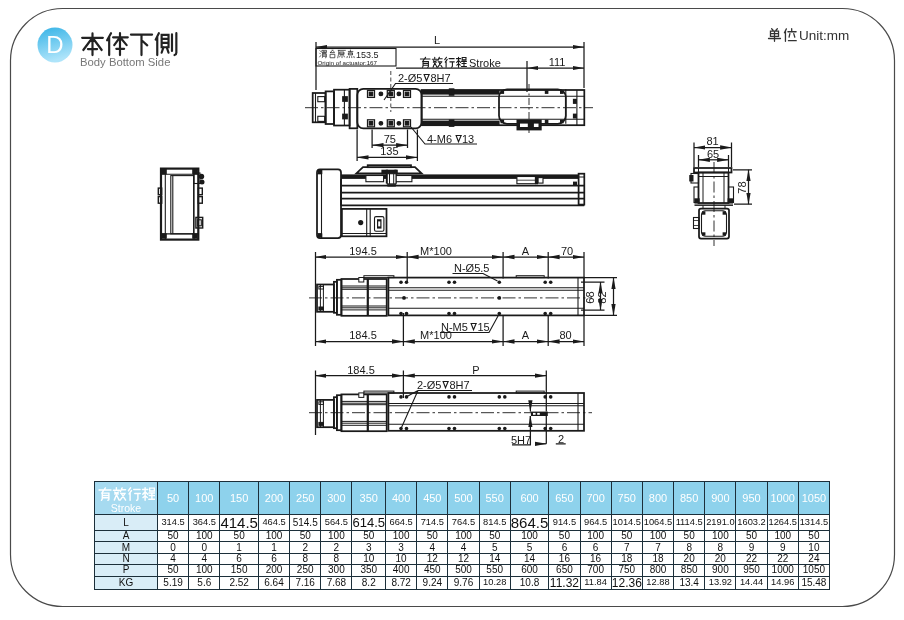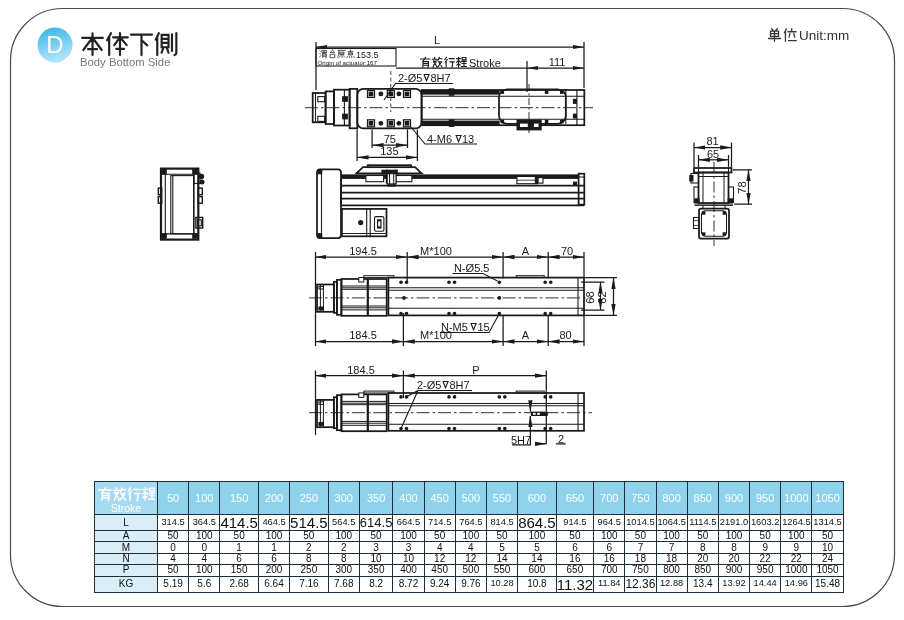--- a/index.html
+++ b/index.html
@@ -527,21 +527,21 @@
         <td class="hd" style="width:31.2px">1000</td>
         <td class="hd" style="width:31.2px">1050</td>
       </tr>
 
 <tr style="height:11.4px">
         <td class="lab">L</td>
         <td style="font-size:9.3px">314.5</td>
         <td style="font-size:9.3px">364.5</td>
         <td style="font-size:15px">414.5</td>
         <td style="font-size:9.3px">464.5</td>
-        <td style="font-size:15px">514.5</td>
+        <td style="font-size:10px">514.5</td>
         <td style="font-size:9.3px">564.5</td>
         <td style="font-size:13px">614.5</td>
         <td style="font-size:9.3px">664.5</td>
         <td style="font-size:9.3px">714.5</td>
         <td style="font-size:9.3px">764.5</td>
         <td style="font-size:9.3px">814.5</td>
         <td style="font-size:15px">864.5</td>
         <td style="font-size:9.3px">914.5</td>
         <td style="font-size:9.3px">964.5</td>
         <td style="font-size:9.3px">1014.5</td>
@@ -650,31 +650,31 @@
         <td>900</td>
         <td>950</td>
         <td>1000</td>
         <td>1050</td>
       </tr>
 
 <tr style="height:11.4px">
         <td class="lab">KG</td>
         <td>5.19</td>
         <td>5.6</td>
-        <td>2.68</td>
+        <td>2.52</td>
         <td>6.64</td>
         <td>7.16</td>
         <td>7.68</td>
         <td>8.2</td>
         <td>8.72</td>
         <td>9.24</td>
         <td>9.76</td>
         <td style="font-size:9.3px">10.28</td>
         <td>10.8</td>
-        <td style="font-size:15px">11.32</td>
+        <td style="font-size:12px">11.32</td>
         <td style="font-size:9.3px">11.84</td>
         <td style="font-size:12px">12.36</td>
         <td style="font-size:9.3px">12.88</td>
         <td>13.4</td>
         <td style="font-size:9.3px">13.92</td>
         <td style="font-size:9.3px">14.44</td>
         <td style="font-size:9.3px">14.96</td>
         <td style="font-size:10px">15.48</td>
       </tr>
 </tbody>

